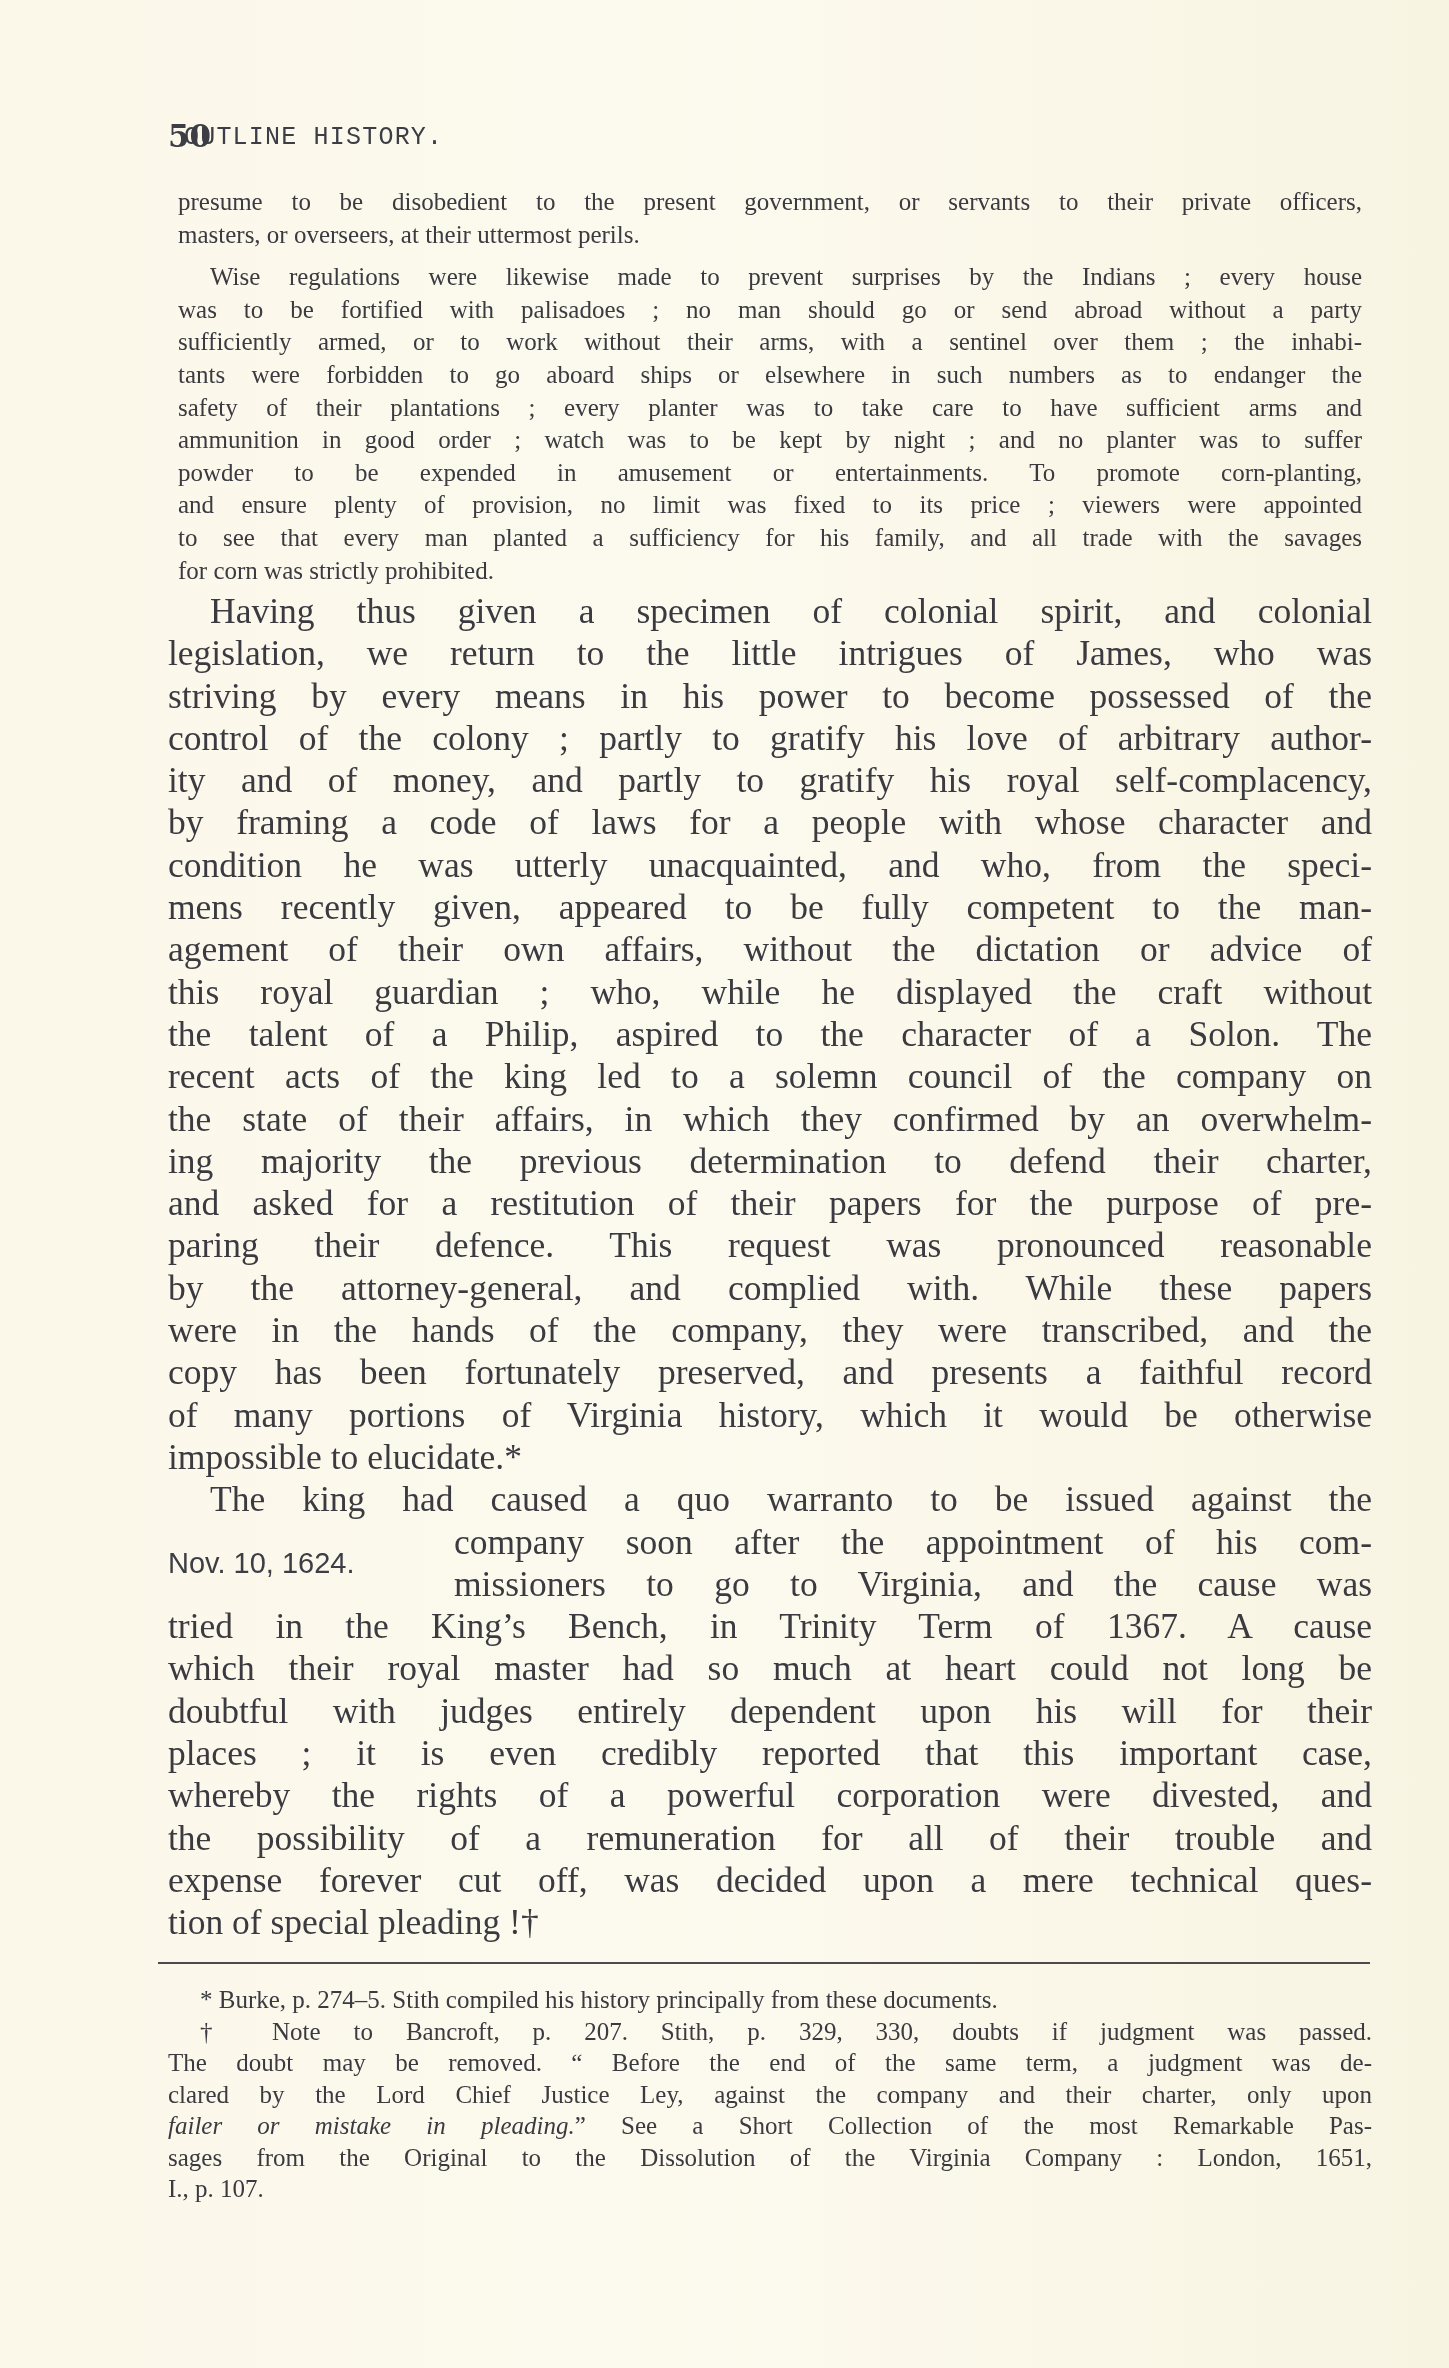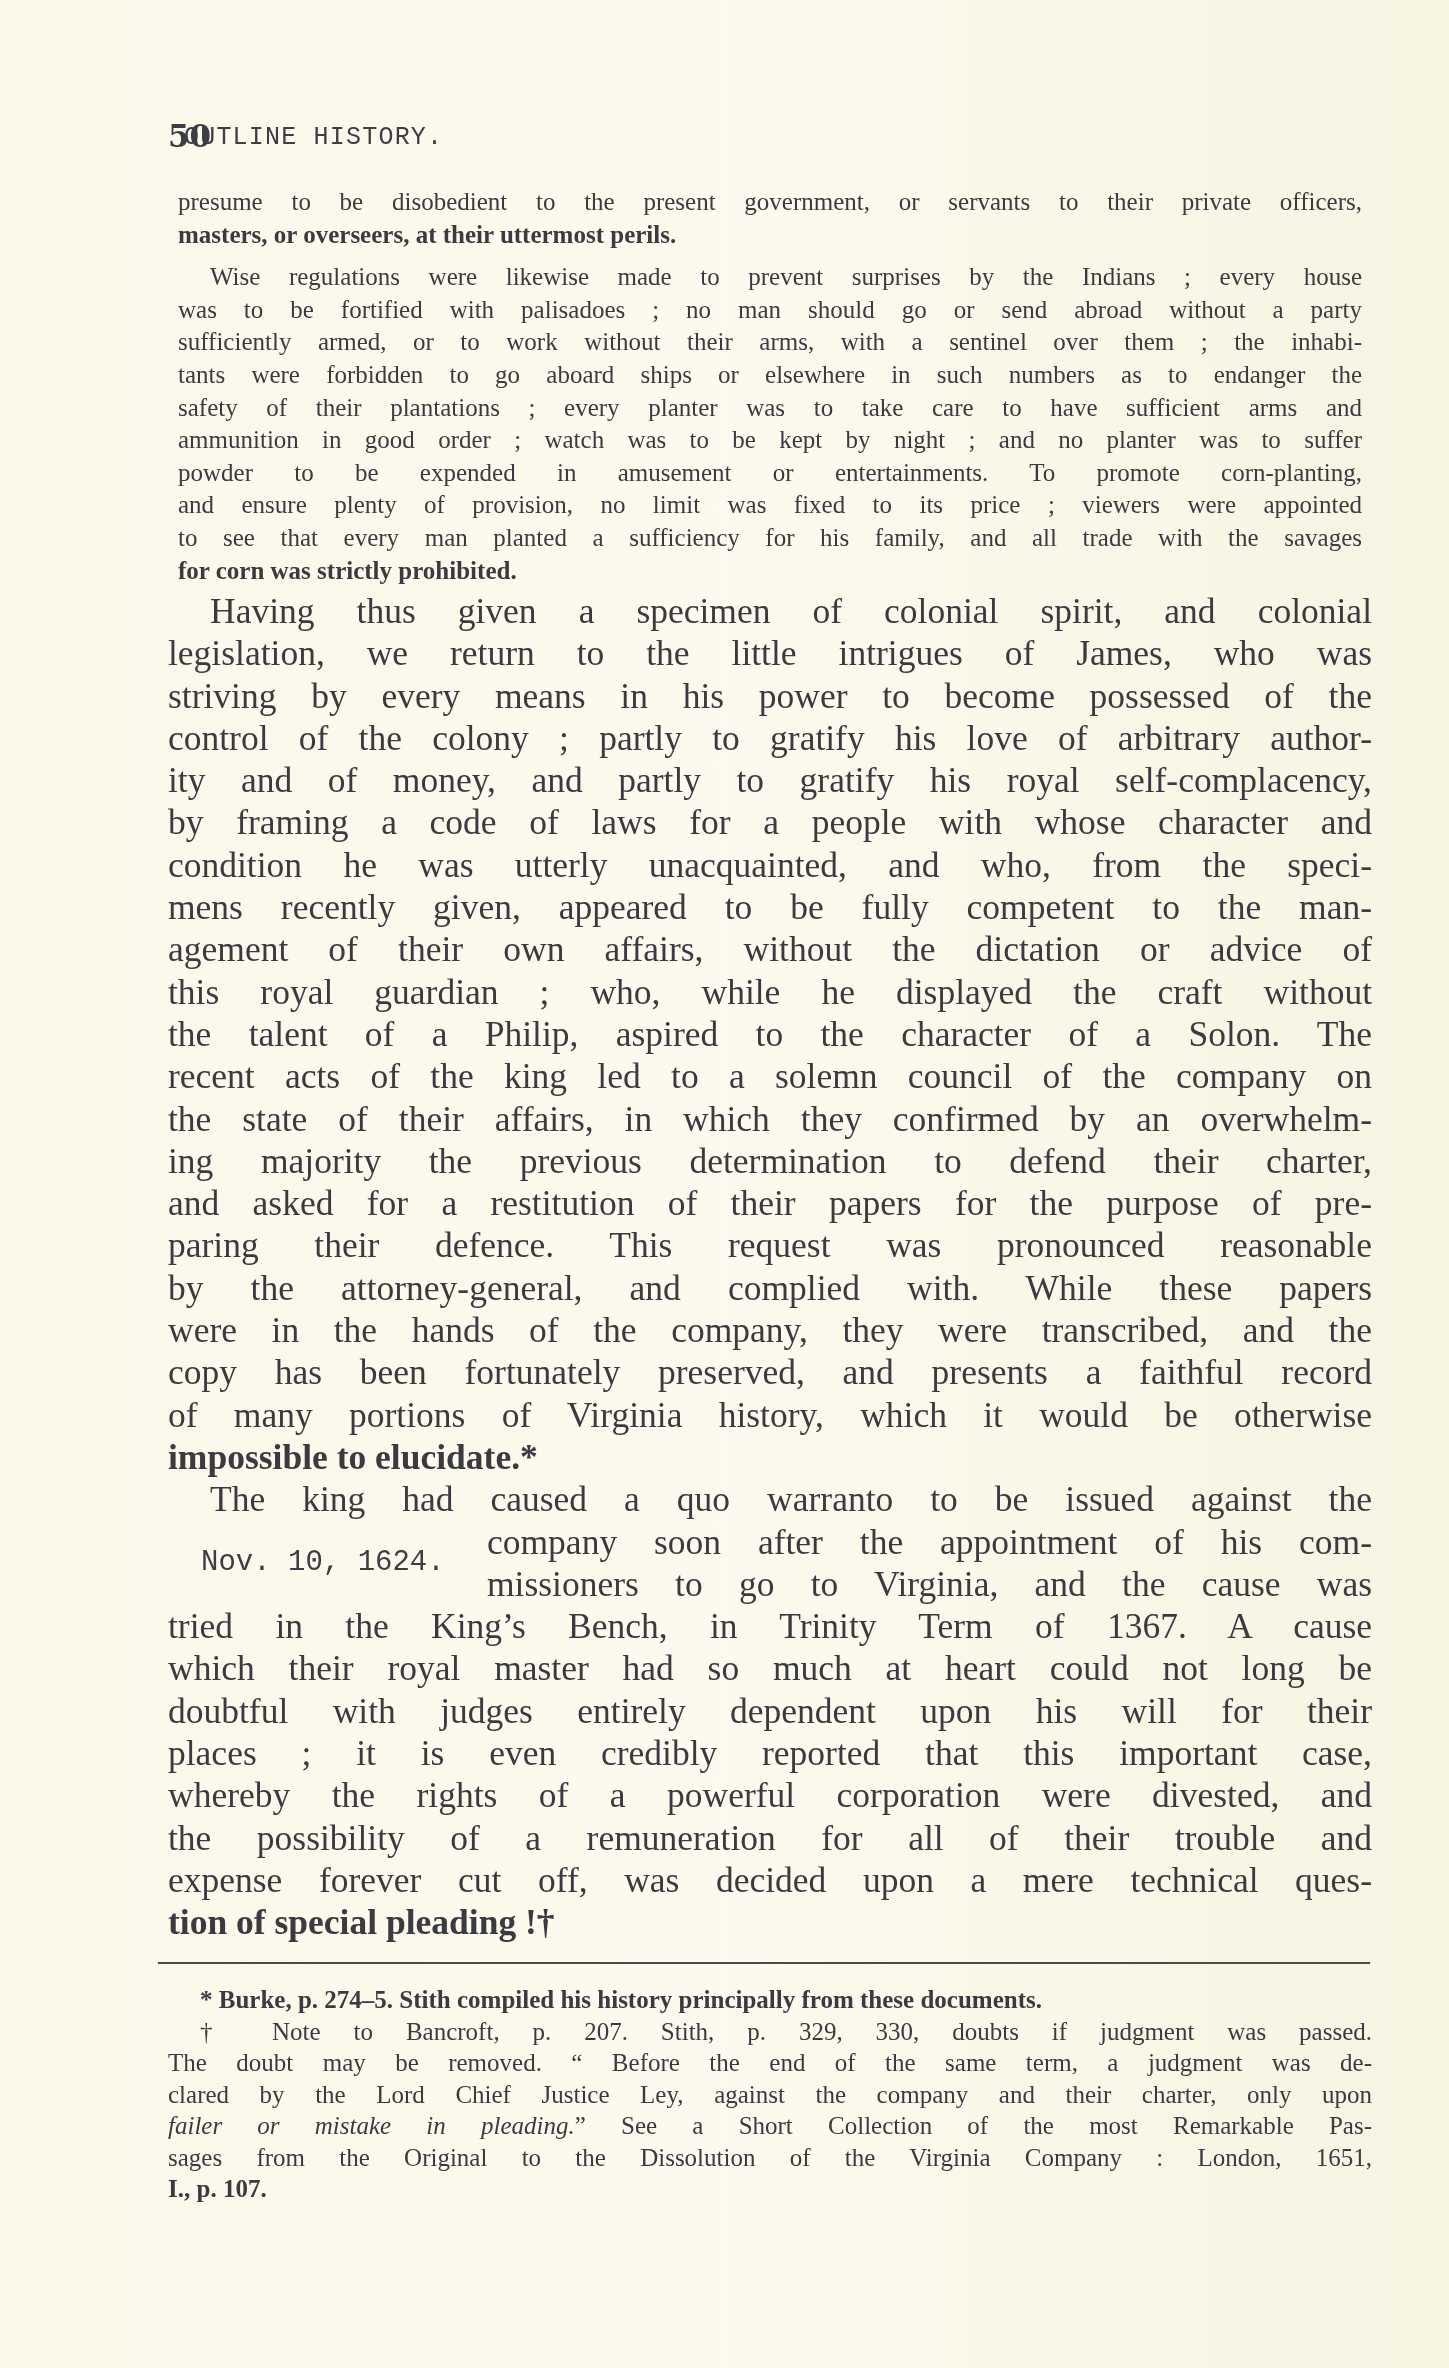--- a/index.html
+++ b/index.html
@@ -78,35 +78,33 @@
     }
     .body-text p { margin: 0; }
     .line {
       display: block;
       text-align: justify;
       text-align-last: justify;
       white-space: nowrap;
     }
     .line.last {
       text-align-last: left;
-      font-weight: bold;
     }
     .sidenote-row {
       display: flex;
       align-items: center;
       height: 84.6px;
     }
     .sidenote {
       flex: 0 0 286px;
-      font-family: Liberation Mono, monospace;
+      font-family: Liberation Sans, sans-serif;
       font-size: 29px;
       line-height: 34px;
       color: #3c3d45;
       white-space: nowrap;
-      margin-left: 33px;
     }
     .sidenote-lines {
       flex: 1 1 auto;
     }
     .footnote-rule {
       position: absolute;
       left: 158px;
       top: 1962px;
       width: 1212px;
       height: 2px;

